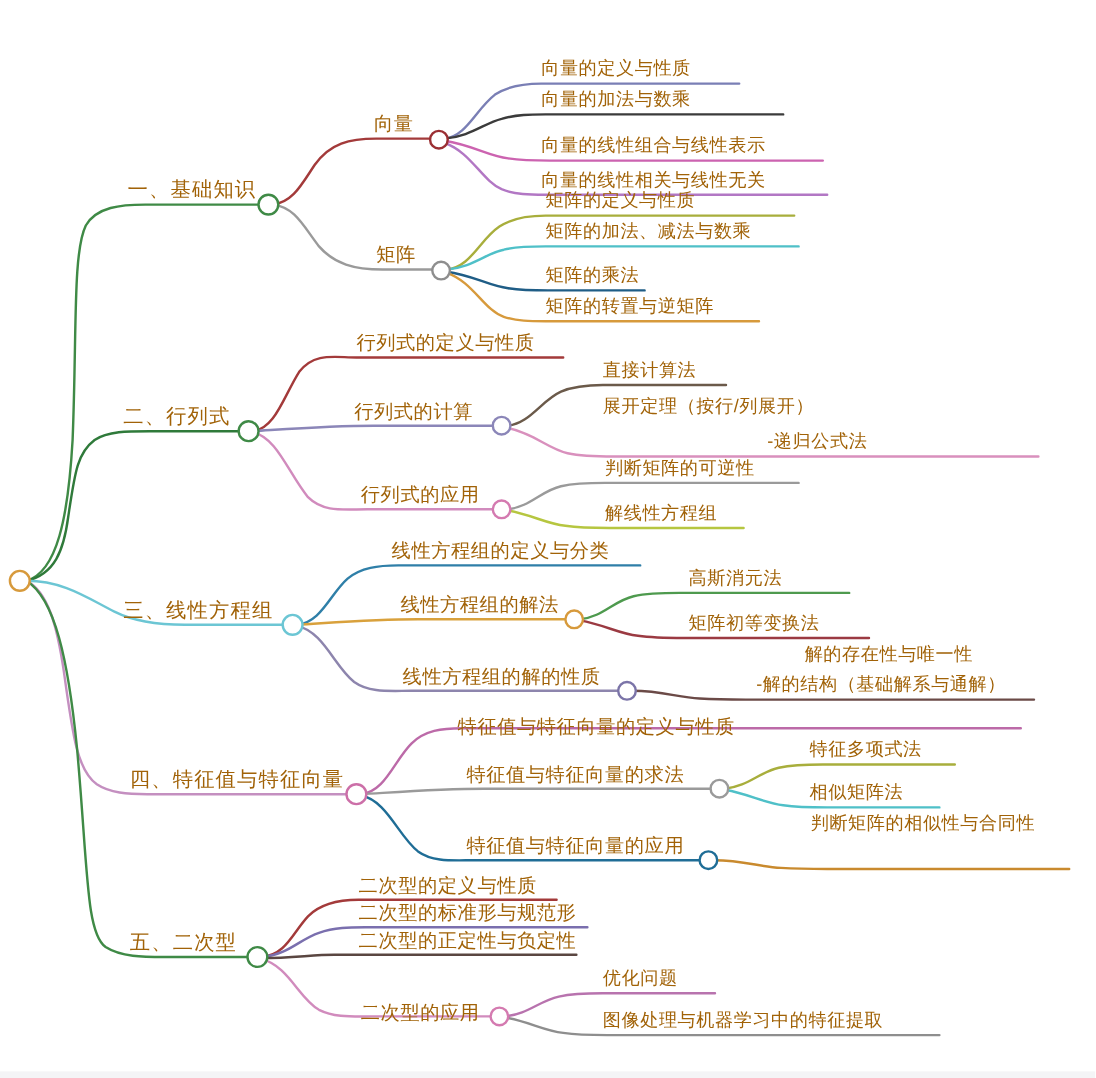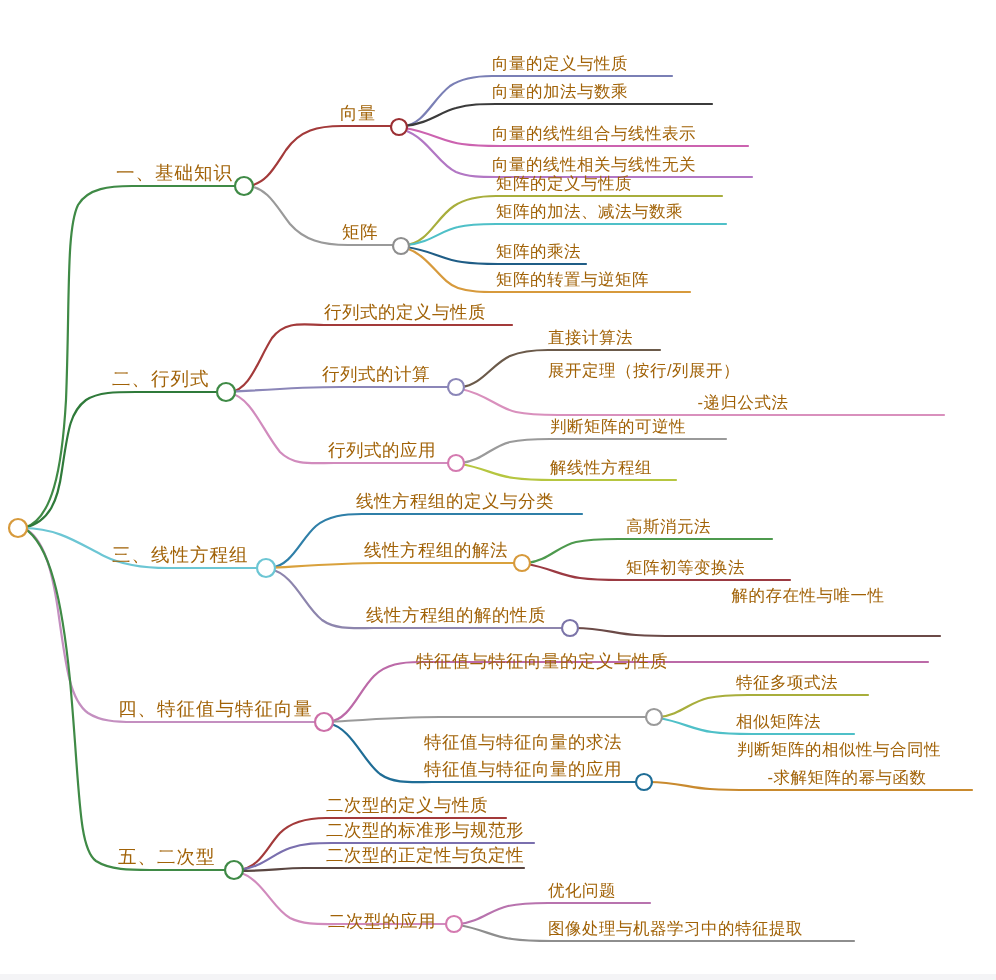--- a/index.html
+++ b/index.html
@@ -151,31 +151,31 @@
 
   <div class="node-label lvl1" style="left:112px;top:565px;">三、线性方程组</div>
   <div class="node-label lvl2" style="left:356px;top:511px;">线性方程组的定义与分类</div>
   <div class="node-label lvl2" style="left:364px;top:560px;">线性方程组的解法</div>
   <div class="node-label lvl2" style="left:366px;top:625px;">线性方程组的解的性质</div>
 
   <div class="node-label lvl3" style="left:626px;top:536px;">高斯消元法</div>
   <div class="node-label lvl3" style="left:626px;top:577px;">矩阵初等变换法</div>
 
   <div class="node-label lvl3 center" style="left:676px;top:605px;width:264px;">解的存在性与唯一性</div>
+  <div class="node-label lvl3 center" style="left:662px;top:633px;width:278px;">-解的结构（基础解系与通解）</div>
 
   <div class="node-label lvl1" style="left:118px;top:719px;">四、特征值与特征向量</div>
   <div class="node-label lvl2" style="left:416px;top:659px;margin-top:12px;">特征值与特征向量的定义与性质</div>
-  <div class="node-label lvl2" style="left:424px;top:752px;">特征值与特征向量的求法</div>
+  <div class="node-label lvl2" style="left:424px;top:714px;">特征值与特征向量的求法</div>
   <div class="node-label lvl2" style="left:424px;top:779px;text-align:center;">特征值与特征向量的应用</div>
 
   <div class="node-label lvl3" style="left:736px;top:692px;">特征多项式法</div>
   <div class="node-label lvl3" style="left:736px;top:731px;">相似矩阵法</div>
 
   <div class="node-label lvl3 center" style="left:706px;top:759px;width:266px;">判断矩阵的相似性与合同性</div>
-  <div class="node-label lvl3 center" style="left:722px;top:787px;width:250px;">-求解矩阵的幂与函数</div>
 
   <div class="node-label lvl1" style="left:118px;top:867px;">五、二次型</div>
   <div class="node-label lvl2" style="left:326px;top:815px;">二次型的定义与性质</div>
   <div class="node-label lvl2" style="left:326px;top:840px;">二次型的标准形与规范形</div>
   <div class="node-label lvl2" style="left:326px;top:865px;">二次型的正定性与负定性</div>
   <div class="node-label lvl2" style="left:328px;top:931px;">二次型的应用</div>
 
   <div class="node-label lvl3" style="left:548px;top:900px;">优化问题</div>
   <div class="node-label lvl3" style="left:548px;top:938px;">图像处理与机器学习中的特征提取</div>
 

